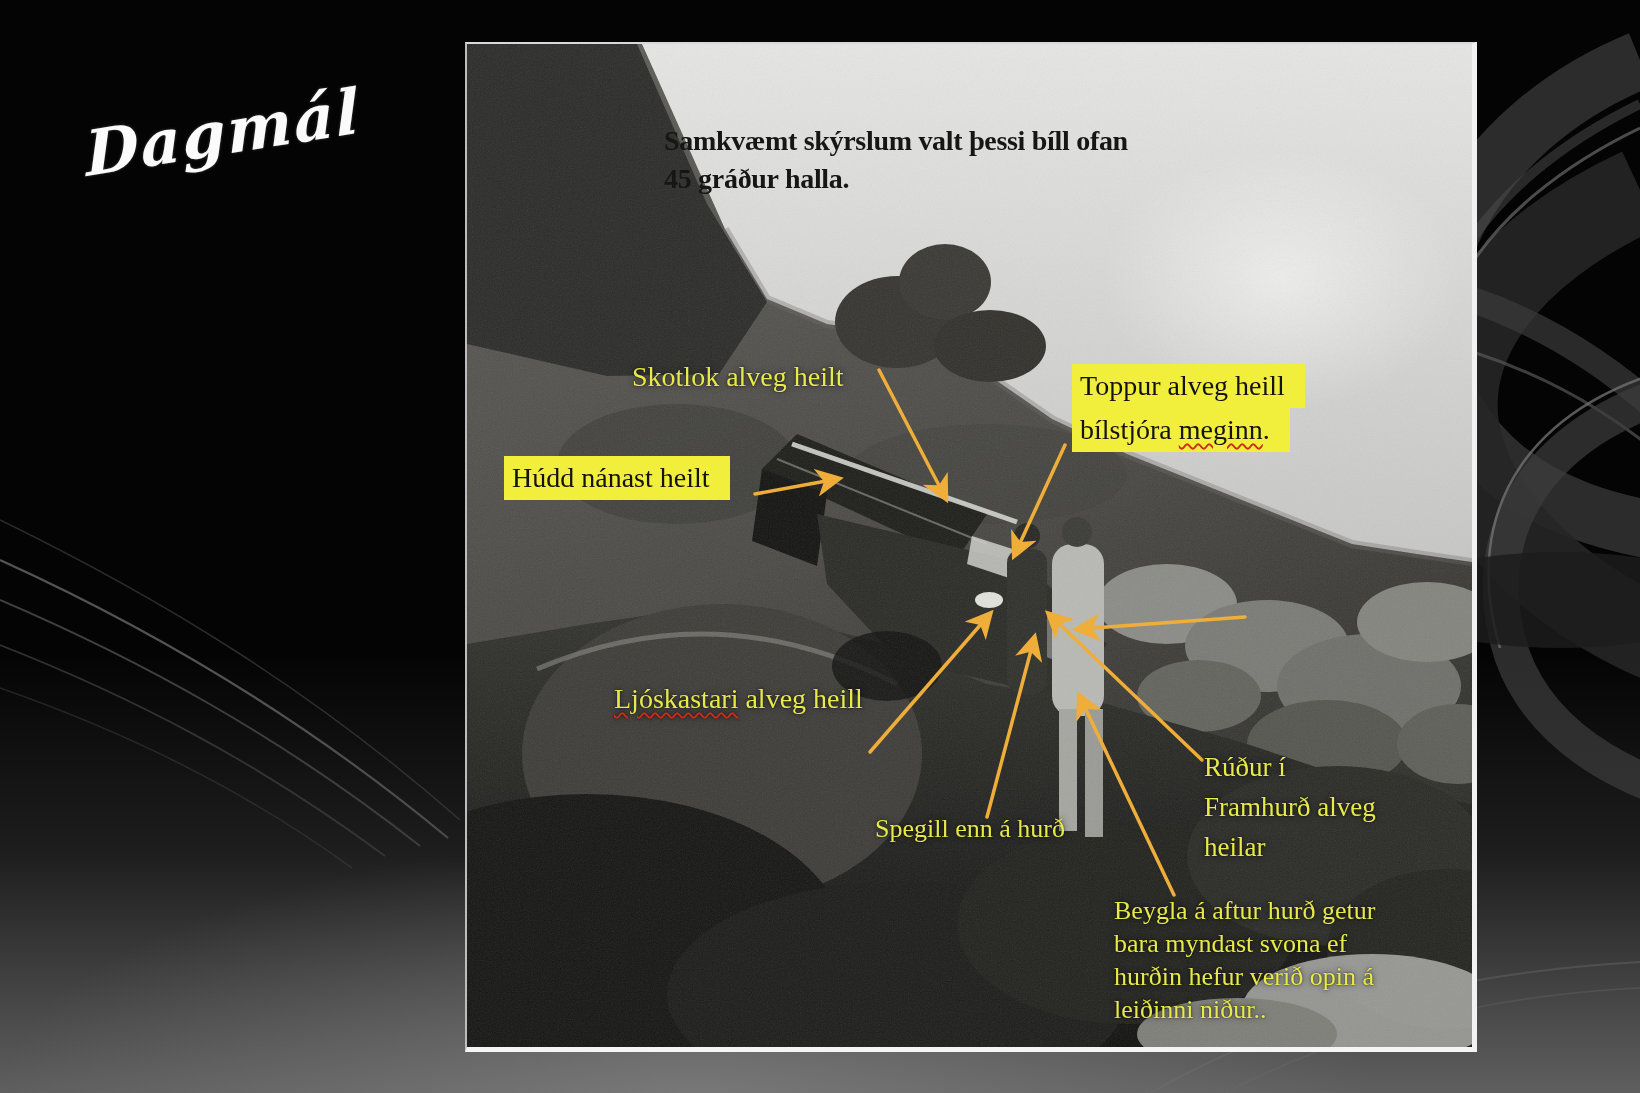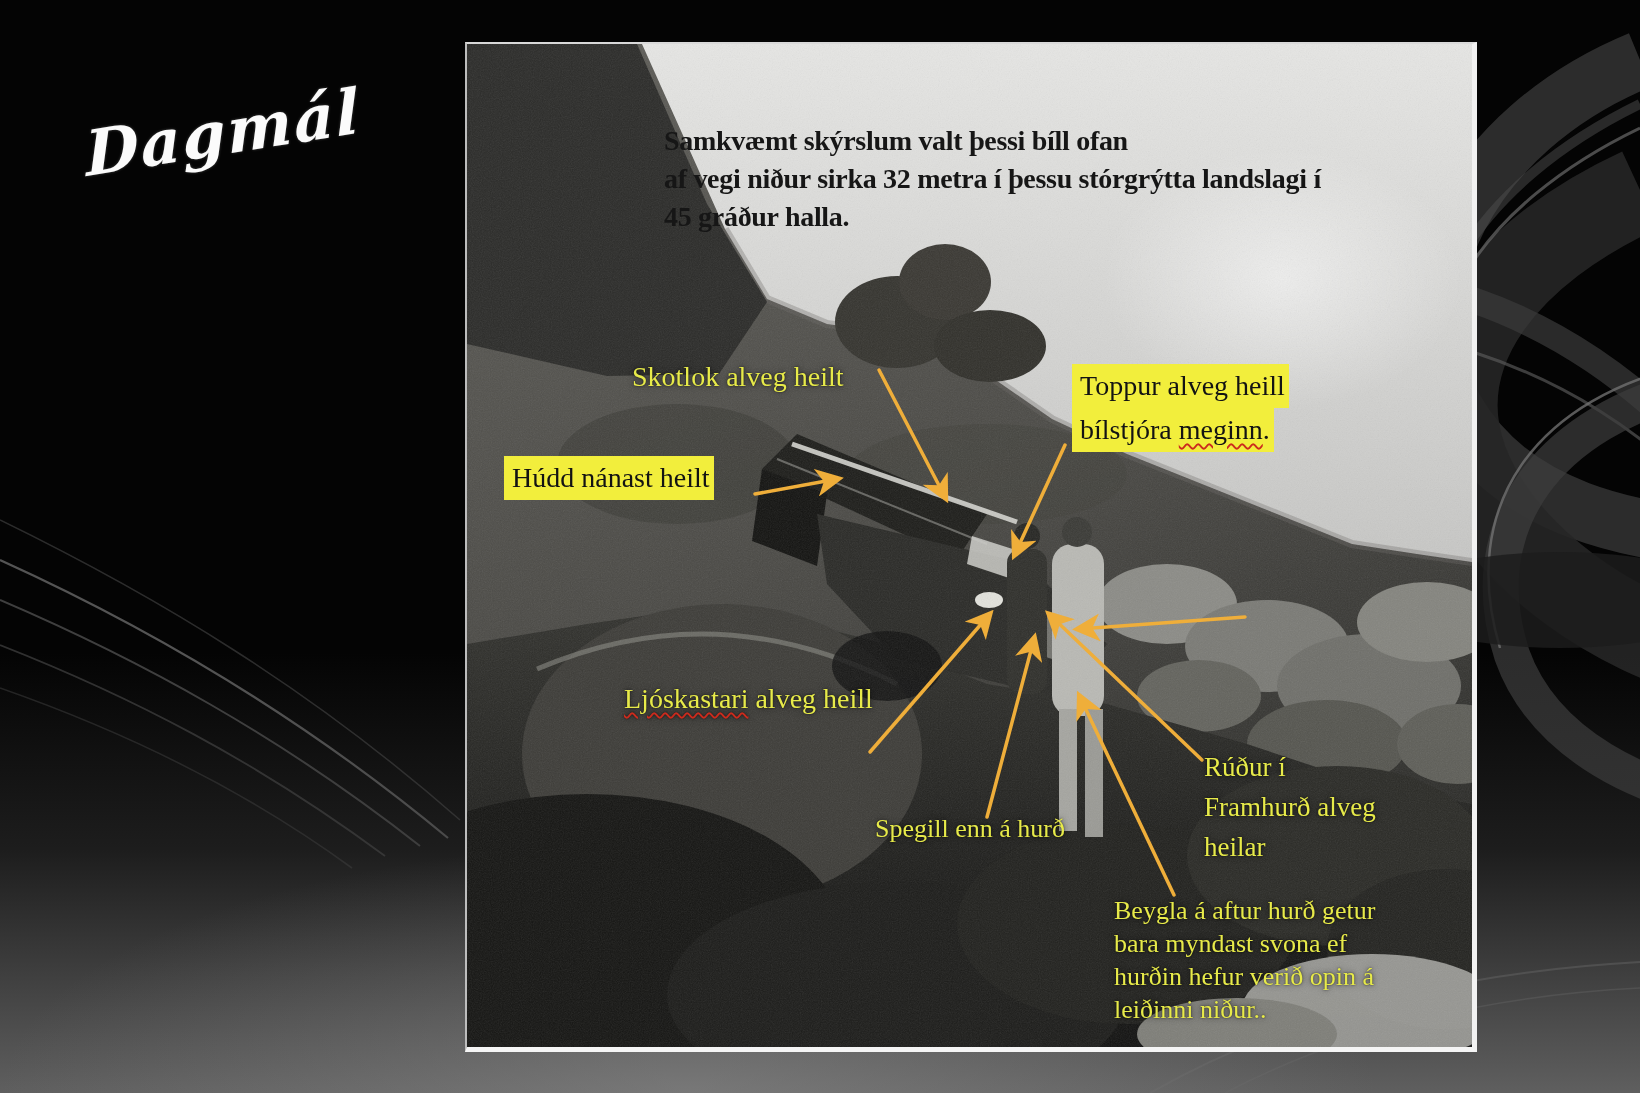--- a/index.html
+++ b/index.html
@@ -37,26 +37,26 @@
   
   .caption{
     position:absolute;left:197px;top:78px;z-index:7;
     color:#161616;font-weight:700;font-size:28px;line-height:38px;
     letter-spacing:-.3px;
   }
   
   .lbl{position:absolute;z-index:7;color:#e7ea4a;font-size:28px;line-height:38px;
        text-shadow:0 0 6px rgba(0,0,0,.6),0 0 2px rgba(0,0,0,.6);white-space:nowrap;}
   .hl{position:absolute;z-index:7;color:#131313;font-size:28px;line-height:37px;white-space:nowrap;}
-  .hl span.box{background:#f2ee3c;padding:3px 4px 4px 8px;display:inline-block;}
+  .hl span.box{background:#f2ee3c;padding:3px 20px 4px 8px;display:inline-block;}
   .misspell{text-decoration:underline wavy #cc2b1d;text-decoration-thickness:1.5px;text-underline-offset:4px;}
   .lbl-skotlok{left:165px;top:314px;}
   .lbl-toppur{left:605px;top:320px;}
   .lbl-hudd{left:1px;top:412px;margin-left:36px;}
-  .lbl-ljoskastari{left:157px;top:636px;}
+  .lbl-ljoskastari{left:147px;top:636px;}
   .lbl-rudur-aftur{left:762px;top:568px;font-size:27px;line-height:39px;}
   .lbl-spegill{left:408px;top:766px;font-size:26px;}
   .lbl-rudur-fram{left:737px;top:703px;font-size:27px;line-height:40px;}
   .lbl-beygla{left:615px;top:850px;font-size:26px;line-height:33px;margin-left:32px;}
 </style>
 </head>
 <body>
 
 <div class="stage">
 
@@ -172,21 +172,20 @@
         <circle cx="610" cy="488" r="15" fill="#3a3a36"></circle>
         <rect x="592" y="665" width="18" height="122" fill="#a5a5a0"></rect>
         <rect x="618" y="665" width="18" height="128" fill="#9a9a95"></rect>
       </g>
 
       <rect width="1005" height="1003" filter="url(#grain)" opacity="0.13"></rect>
     </svg>
 
     <div class="caption">
       <div>Samkvæmt skýrslum valt þessi bíll ofan</div>
-      <div>af vegi niður sirka 32 metra í þessu stórgrýtta landslagi í</div>
       <div>45 gráður halla.</div>
     </div>
 
     <svg class="arrows" viewBox="0 0 1005 1003">
       <defs>
         <marker id="ah" markerWidth="8" markerHeight="8" refX="6" refY="4" orient="auto">
           <path d="M0,0 L8,4 L0,8 L2.2,4 Z" fill="#efae3a"></path>
         </marker>
       </defs>
       <g stroke="#efae3a" stroke-width="3.5" stroke-linecap="round">

